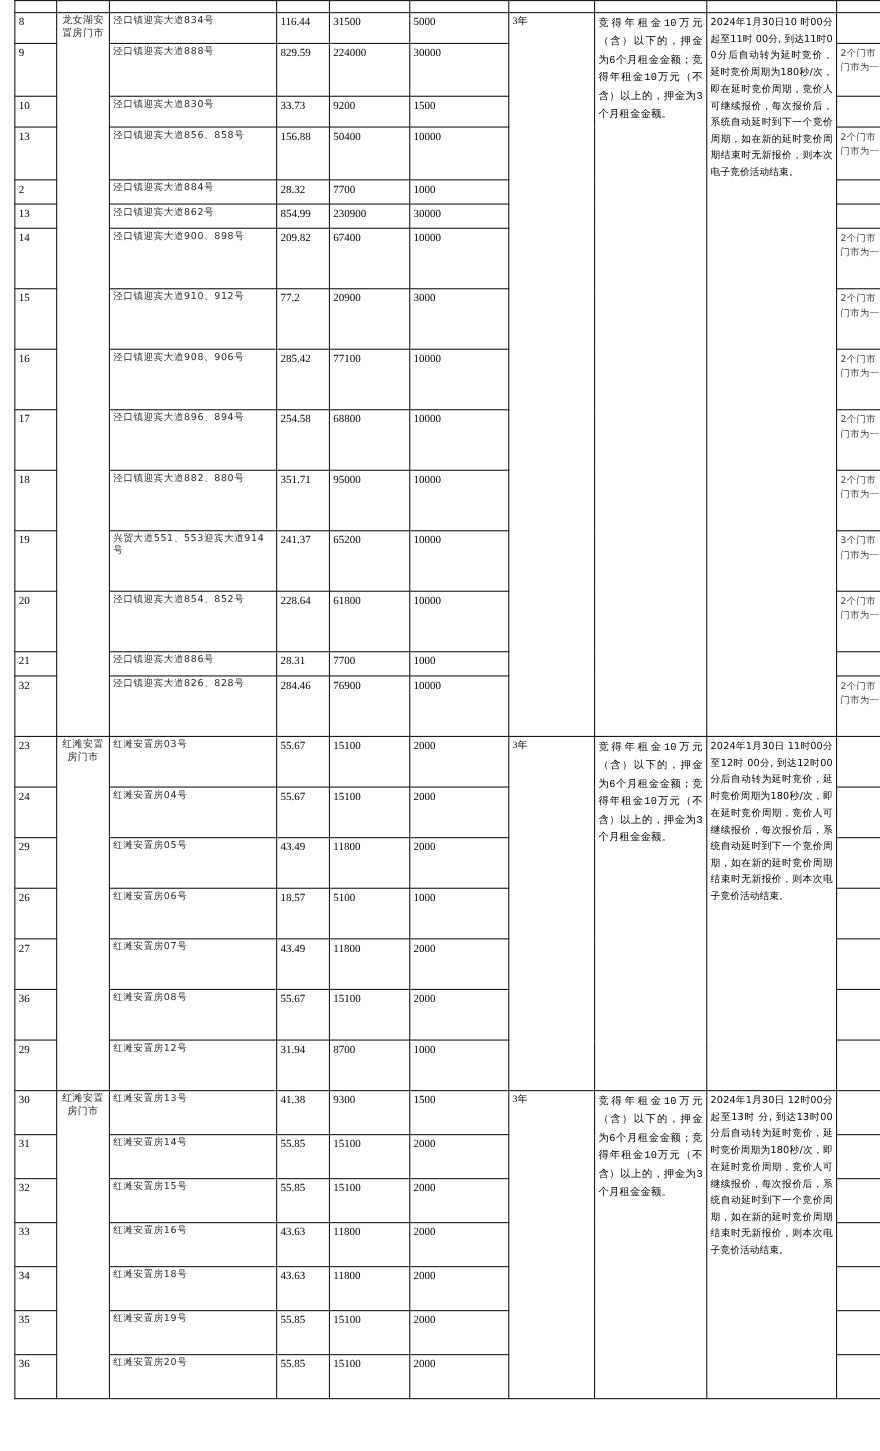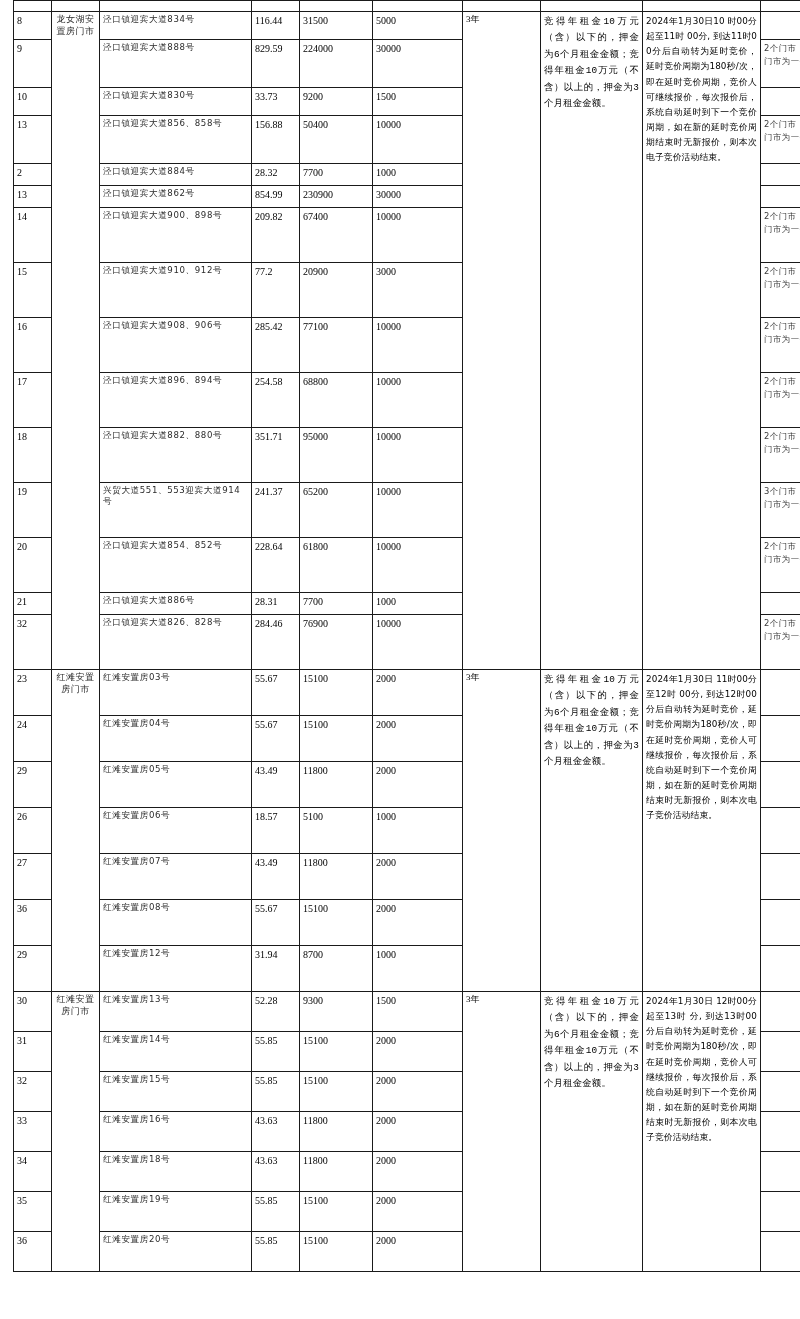--- a/index.html
+++ b/index.html
@@ -321,21 +321,21 @@
           <td class="addr-cell">红滩安置房12号</td>
           <td class="num-cell">31.94</td>
           <td class="num-cell">8700</td>
           <td class="num-cell">1000</td>
           <td class="note-cell"></td>
         </tr>
         <tr style="height: 40px;">
           <td class="idx-cell">30</td>
           <td class="proj-cell" rowspan="7">红滩安置房门市</td>
           <td class="addr-cell">红滩安置房13号</td>
-          <td class="num-cell">52.28</td>
+          <td class="num-cell">41.38</td>
           <td class="num-cell">9300</td>
           <td class="num-cell">1500</td>
           <td class="term-cell" rowspan="7">3年</td>
           <td class="dep-cell" rowspan="7">竞得年租金10万元（含）以下的，押金为6个月租金金额；竞得年租金10万元（不含）以上的，押金为3个月租金金额。</td>
           <td class="rule-cell" rowspan="7">2024年1月30日 12时00分起至13时 分, 到达13时00分后自动转为延时竞价，延时竞价周期为180秒/次，即在延时竞价周期，竞价人可继续报价，每次报价后，系统自动延时到下一个竞价周期，如在新的延时竞价周期结束时无新报价，则本次电子竞价活动结束。</td>
           <td class="note-cell"></td>
         </tr>
         <tr style="height: 40px;">
           <td class="idx-cell">31</td>
           <td class="addr-cell">红滩安置房14号</td>

